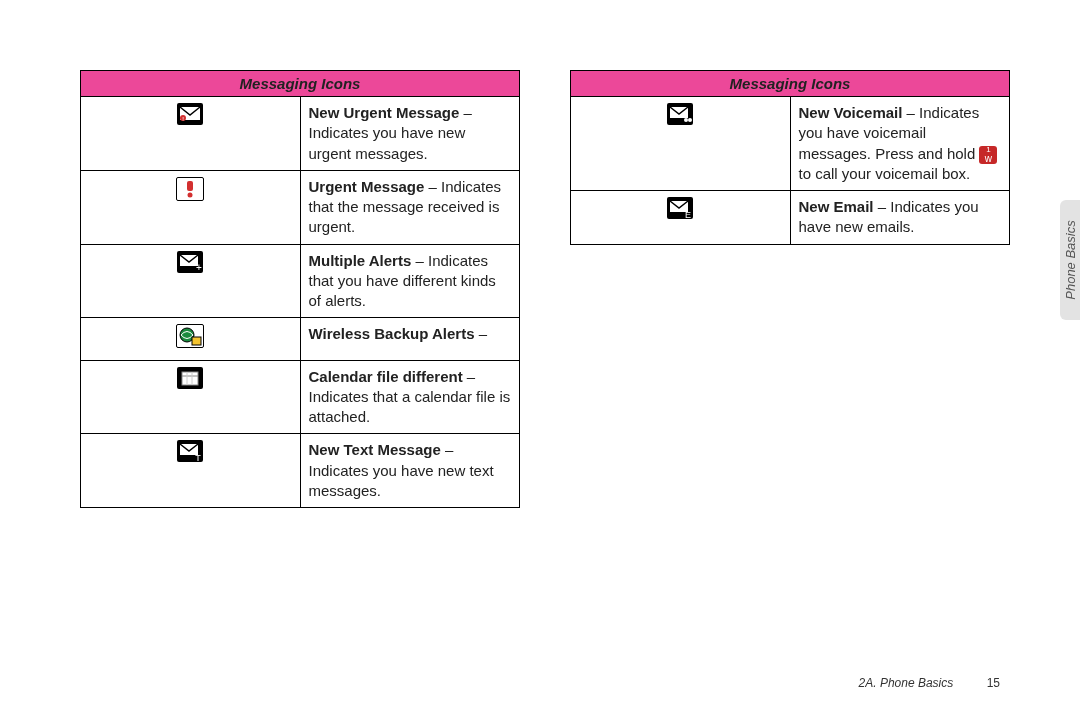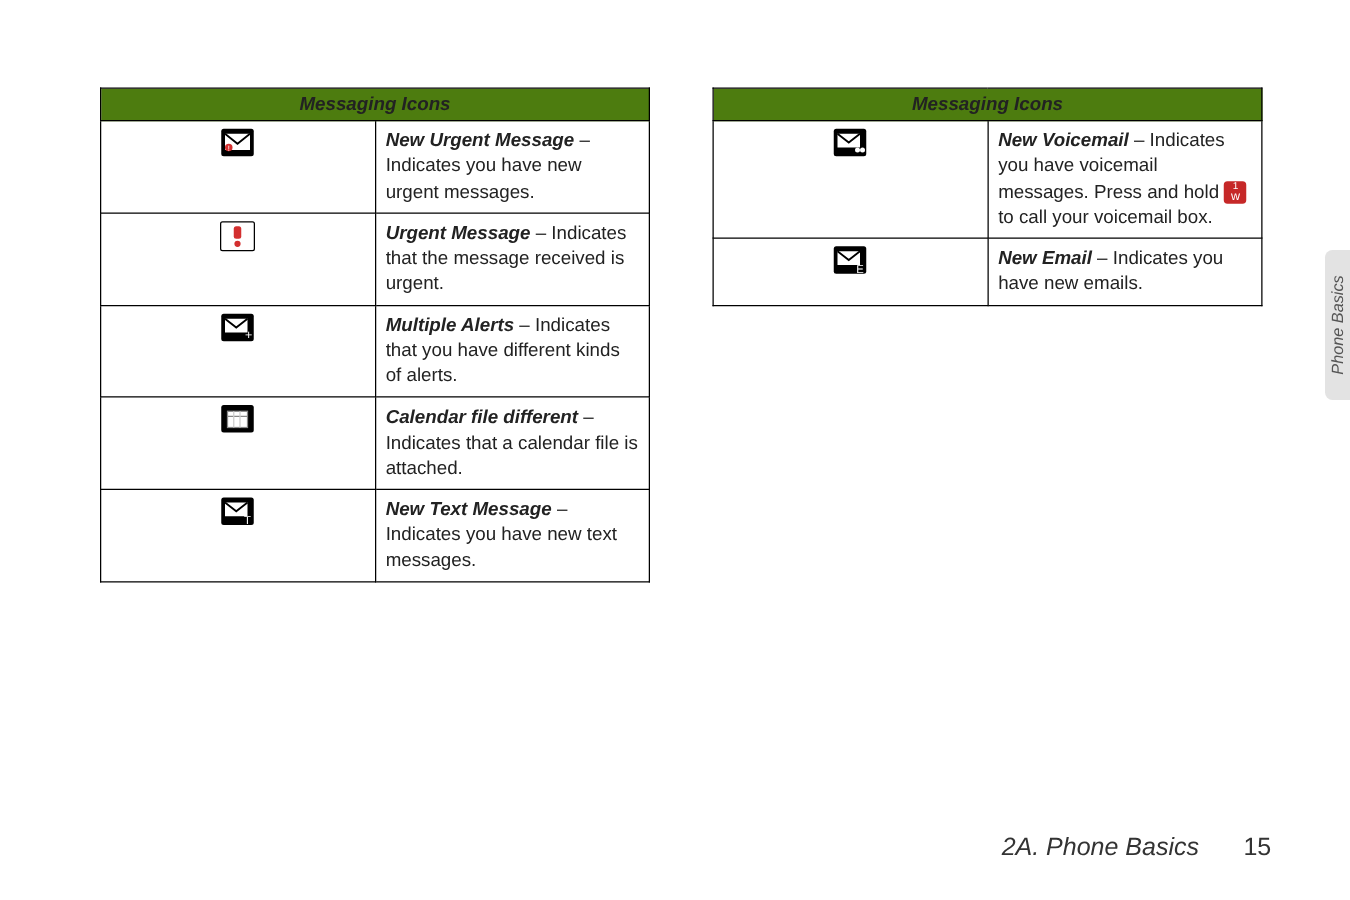--- a/index.html
+++ b/index.html
@@ -18,21 +18,21 @@
     box-sizing: border-box;
     display: flex;
     gap: 50px;
   }
   table.icons {
     border-collapse: collapse;
     width: 440px;
     table-layout: fixed;
   }
   table.icons th {
-    background: #4d7c0f;
+    background: #ec4899;
     font-weight: bold;
     font-style: italic;
     padding: 4px 4px;
     border: 1px solid #000;
   }
   table.icons td {
     border: 1px solid #000;
     padding: 6px 8px 6px 8px;
     vertical-align: top;
     line-height: 1.35;
@@ -44,21 +44,21 @@
   }
   .ic {
     display: inline-block;
     width: 26px;
     height: 22px;
     background: #000;
     position: relative;
     border-radius: 2px;
   }
   .ic svg { position:absolute; left:0; top:0; }
-  .bold { font-weight: bold; font-style: italic; }
+  .bold { font-weight: bold; }
   .key {
     display: inline-block;
     width: 18px;
     height: 18px;
     background: #c62828;
     color: #fff;
     font-size: 10px;
     line-height: 12px;
     text-align: center;
     border-radius: 3px;
@@ -82,23 +82,23 @@
     top: 50%;
     transform: translate(-50%, -50%) rotate(-90deg);
     white-space: nowrap;
     font-style: italic;
     font-size: 13px;
     color: #555;
   }
   .footer {
     position: absolute;
     bottom: 30px;
-    right: 63px;
+    right: 80px;
     font-style: italic;
-    font-size: 20px;
+    font-size: 12px;
     color: #333;
   }
   .footer .pg {
     font-style: normal;
     margin-left: 30px;
   }
 </style>
 </head>
 <body>
 
@@ -136,20 +136,30 @@
       <td class="iconcell"><span class="ic">
         <svg width="26" height="22">
                 <polygon points="3,4 21,4 21,15 3,15" fill="#fff"></polygon>
                 <polyline points="3,4 12,11 21,4" fill="none" stroke="#000" stroke-width="1.5"></polyline>
                 <text x="22" y="20" font-size="10" fill="#fff" text-anchor="middle">+</text>
               </svg>
       </span></td>
       <td><span class="bold">Multiple Alerts</span><span> – Indicates that you have different kinds of alerts.</span></td>
     </tr>
 
+    <tr>
+      <td class="iconcell"><span class="ic" style="background:#fff;border:1px solid #000">
+        <svg width="26" height="22">
+                <circle cx="10" cy="10" r="7" fill="#1b8a3e" stroke="#000"></circle>
+                <path d="M4 10 Q10 3 16 10 Q10 17 4 10" fill="none" stroke="#fff"></path>
+                <rect x="15" y="12" width="9" height="8" fill="#f4c430" stroke="#000"></rect>
+              </svg>
+      </span></td>
+      <td><span class="bold">Wireless Backup Alerts</span><span> –</span></td>
+    </tr>
 
 
 
 
     <tr>
       <td class="iconcell"><span class="ic">
         <svg width="26" height="22">
                 <rect x="5" y="5" width="16" height="13" fill="#fff" stroke="#888"></rect>
                 <line x1="5" y1="9" x2="21" y2="9" stroke="#888"></line>
                 <line x1="10" y1="5" x2="10" y2="18" stroke="#ccc"></line>

